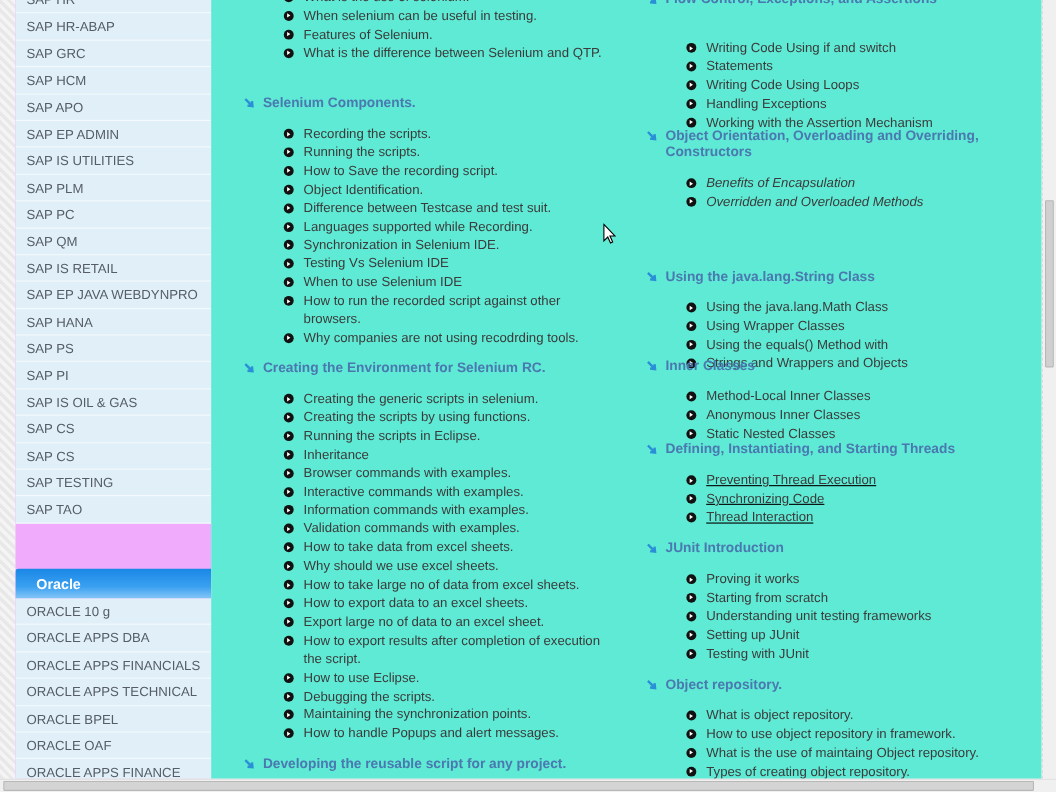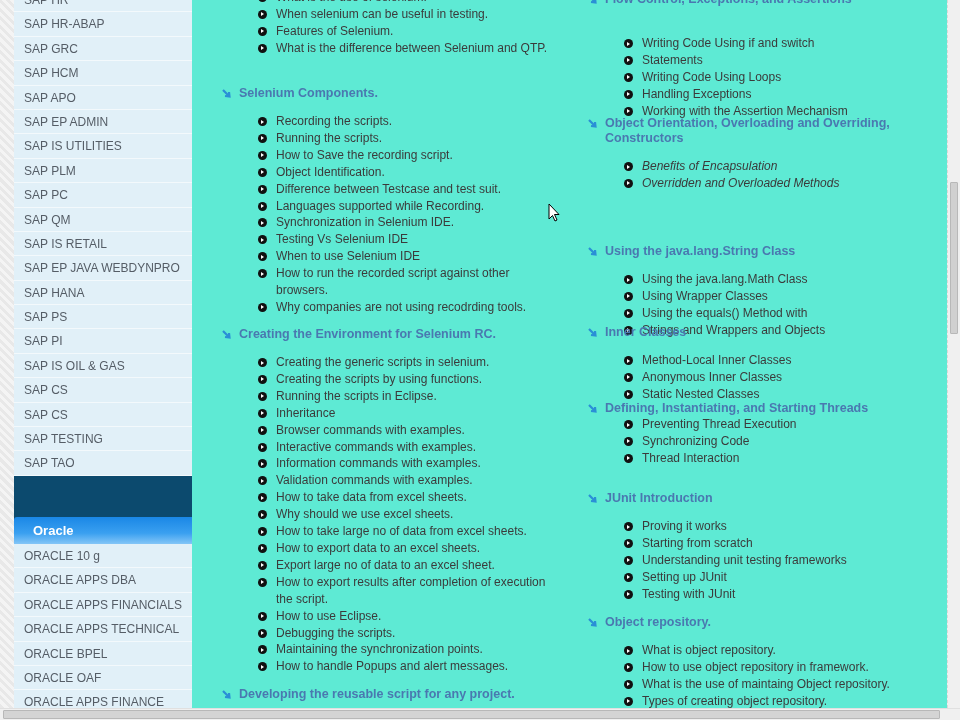--- a/index.html
+++ b/index.html
@@ -6,21 +6,21 @@
   html, body { width: 960px; height: 720px; overflow: hidden; background: #ffffff; }
   body { font-family: "Liberation Sans", sans-serif; position: relative; }
 
   .left-edge {
     position: absolute; left: 0; top: 0; width: 14px; height: 720px;
     background: repeating-linear-gradient(45deg, #f4f4f4 0 3px, #e8e8e8 3px 6px);
   }
 
   .sidebar {
     position: absolute; left: 14px; top: 0; width: 178px; height: 708px;
-    background: #0c4a6e; overflow: hidden;
+    background: #f0abfc; overflow: hidden;
   }
   .sidebar-group { background: #e1f0f8; }
   .sidebar-item {
     display: block; height: 24.4px; line-height: 24px;
     padding-left: 10px; font-size: 12px; color: #555d66;
     border-bottom: 1px solid #f3f9fc; white-space: nowrap;
     cursor: pointer;
   }
   .sap-group { position: absolute; top: -12px; left: 0; width: 178px; }
   .oracle-group { position: absolute; top: 517px; left: 0; width: 190px; }
@@ -259,21 +259,21 @@
       </ul>
     </div>
 
     <div class="section" style="top:401px;">
       <div class="section-title">
         <svg class="arrow-icon" viewBox="0 0 10 10">
             <path d="M1 1 L7 7 M3 7 L7.5 7.5 L7 3" stroke="#2a8fd6" stroke-width="2.2" fill="none"></path>
           </svg>
         <span>Defining, Instantiating, and Starting Threads</span>
       </div>
-      <ul class="bullets" style="margin-top:0;">
+      <ul class="bullets" style="margin-top:12px;text-decoration:underline;">
         <li><span class="bullet-icon"></span><span>Preventing Thread Execution</span></li>
         <li><span class="bullet-icon"></span><span>Synchronizing Code</span></li>
         <li><span class="bullet-icon"></span><span>Thread Interaction</span></li>
       </ul>
     </div>
 
     <div class="section" style="top:491px;">
       <div class="section-title">
         <svg class="arrow-icon" viewBox="0 0 10 10">
             <path d="M1 1 L7 7 M3 7 L7.5 7.5 L7 3" stroke="#2a8fd6" stroke-width="2.2" fill="none"></path>

